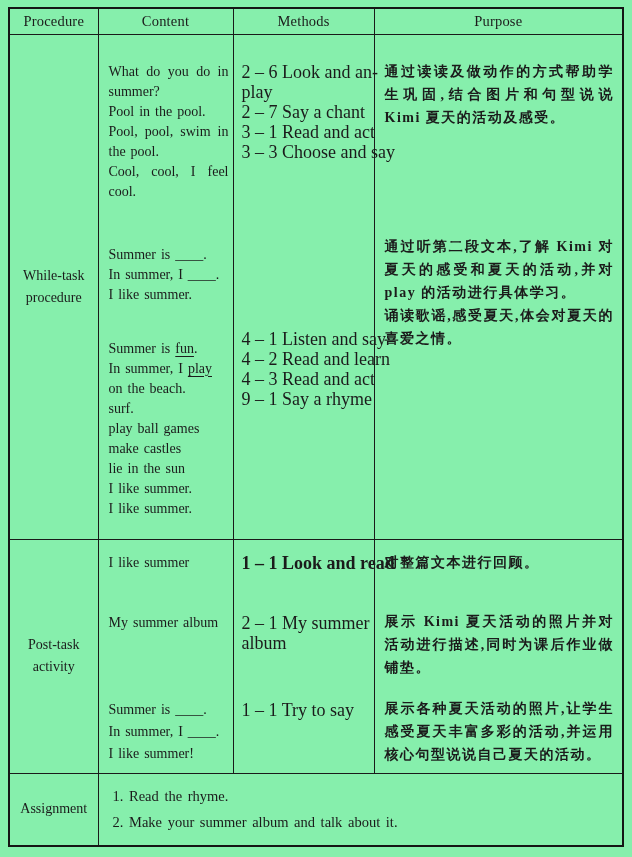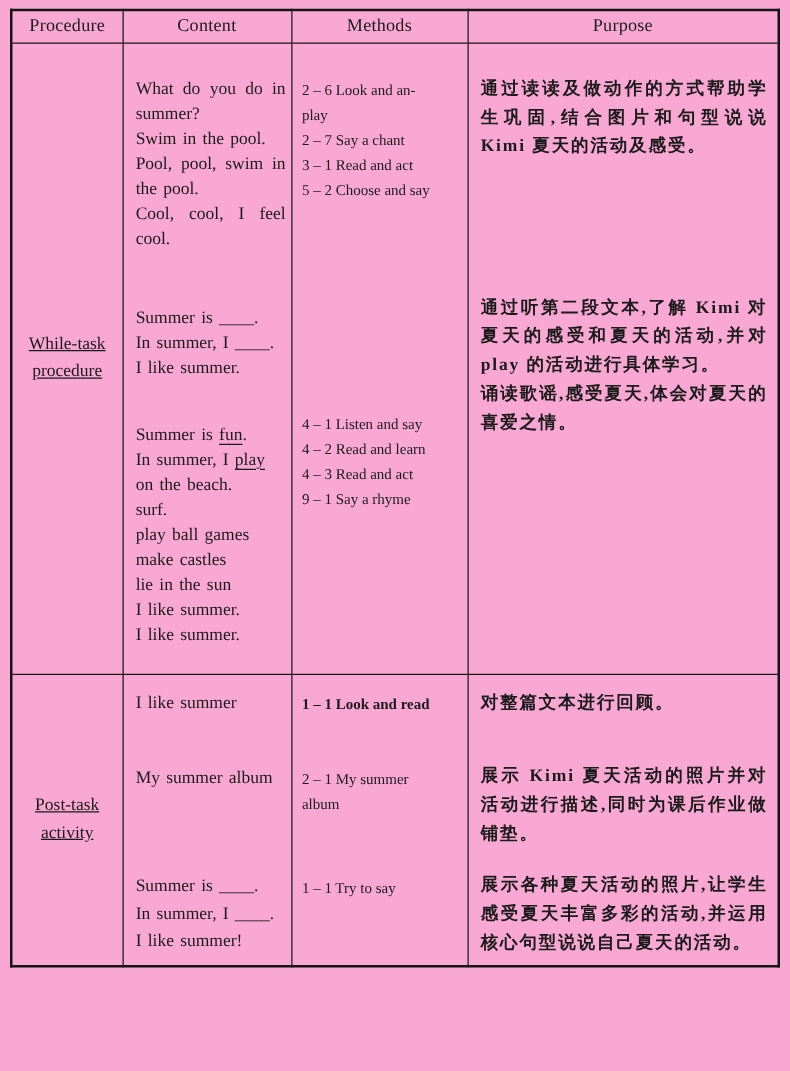--- a/index.html
+++ b/index.html
@@ -7,21 +7,21 @@
   body {
     width: 632px; height: 857px;
     font-family: "Liberation Serif", "DejaVu Serif", serif;
     color: #1b1b1b;
     position: relative;
     overflow: hidden;
   }
   .page {
     position: absolute; left: 0; top: 0;
     width: 632px; height: 857px;
-    background: #f9a8d4;
+    background: #86efac;
   }
   table.lesson {
     position: absolute; left: 8px; top: 7px;
     width: 616px;
     border-collapse: collapse;
     table-layout: fixed;
     border: 2px solid #151515;
   }
   td {
     border: 1px solid #1a1a1a;
@@ -35,30 +35,29 @@
   tr.r-while { height: 505px; }
   tr.r-post { height: 234px; }
   tr.r-assign { height: 73px; }
   tr.hdr td {
     text-align: center; vertical-align: middle;
     font-size: 14.5px; letter-spacing: 0.2px;
   }
   td.proc {
     text-align: center; vertical-align: middle;
     font-size: 14px;
-    text-decoration: underline;
   }
   td.proc .plabel div { line-height: 22px; }
   td.cellContent { padding: 0 4px 0 10px; }
   td.cellMethods { padding: 0 2px 0 8px; }
   td.cellPurpose { padding: 0 8px 0 10px; font-weight: bold; }
   .eng { line-height: 20px; word-spacing: 1.5px; }
   .eng .ln { line-height: 20px; }
   .just { text-align: justify; }
-  .meth { line-height: 20px; white-space: nowrap; font-size: 12px; }
+  .meth { line-height: 20px; white-space: nowrap; font-size: 18px; }
   .meth .ln { line-height: 20px; }
   .zh {
     line-height: 23px;
     letter-spacing: 1.5px;
     text-align: justify;
     font-size: 14px;
   }
   .u { text-decoration: underline; text-underline-offset: 3px; }
   
   .wt-content .b1 { margin-top: 27px; }
@@ -105,21 +104,21 @@
     <tr class="r-while">
       <td class="proc">
         <div class="plabel">
           <div class="ln">While-task</div>
           <div class="ln">procedure</div>
         </div>
       </td>
       <td class="cellContent wt-content">
         <div class="eng b1 just">
           <div class="ln">What do you do in summer?</div>
-          <div class="ln">Swim in the pool.</div>
+          <div class="ln">Pool in the pool.</div>
           <div class="ln">Pool, pool, swim in the pool.</div>
           <div class="ln">Cool, cool, I feel cool.</div>
         </div>
         <div class="eng b2">
           <div class="ln">Summer is ____.</div>
           <div class="ln">In summer, I ____.</div>
           <div class="ln">I like summer.</div>
         </div>
         <div class="eng b3">
           <div class="ln"><span>Summer is </span><span class="u">fun</span><span>.</span></div>
@@ -132,21 +131,21 @@
           <div class="ln">I like summer.</div>
           <div class="ln">I like summer.</div>
         </div>
       </td>
       <td class="cellMethods wt-methods">
         <div class="meth b1">
           <div class="ln">2 – 6 Look and an-</div>
           <div class="ln">play</div>
           <div class="ln">2 – 7 Say a chant</div>
           <div class="ln">3 – 1 Read and act</div>
-          <div class="ln">5 – 2 Choose and say</div>
+          <div class="ln">3 – 3 Choose and say</div>
         </div>
         <div class="meth b2">
           <div class="ln">4 – 1 Listen and say</div>
           <div class="ln">4 – 2 Read and learn</div>
           <div class="ln">4 – 3 Read and act</div>
           <div class="ln">9 – 1 Say a rhyme</div>
         </div>
       </td>
       <td class="cellPurpose wt-purpose">
         <div class="zh b1">通过读读及做动作的方式帮助学生巩固,结合图片和句型说说 Kimi 夏天的活动及感受。</div>
@@ -179,15 +178,24 @@
         </div>
         <div class="meth b3">1 – 1 Try to say</div>
       </td>
       <td class="cellPurpose pt-purpose">
         <div class="zh b1">对整篇文本进行回顾。</div>
         <div class="zh b2">展示 Kimi 夏天活动的照片并对活动进行描述,同时为课后作业做铺垫。</div>
         <div class="zh b3">展示各种夏天活动的照片,让学生感受夏天丰富多彩的活动,并运用核心句型说说自己夏天的活动。</div>
       </td>
     </tr>
 
+    <tr class="r-assign">
+      <td class="proc">
+        <div class="plabel">Assignment</div>
+      </td>
+      <td class="assignCell" colspan="3">
+        <div class="ln">1. Read the rhyme.</div>
+        <div class="ln">2. Make your summer album and talk about it.</div>
+      </td>
+    </tr>
   </tbody>
     </table>
 </div>
 
 </body></html>

